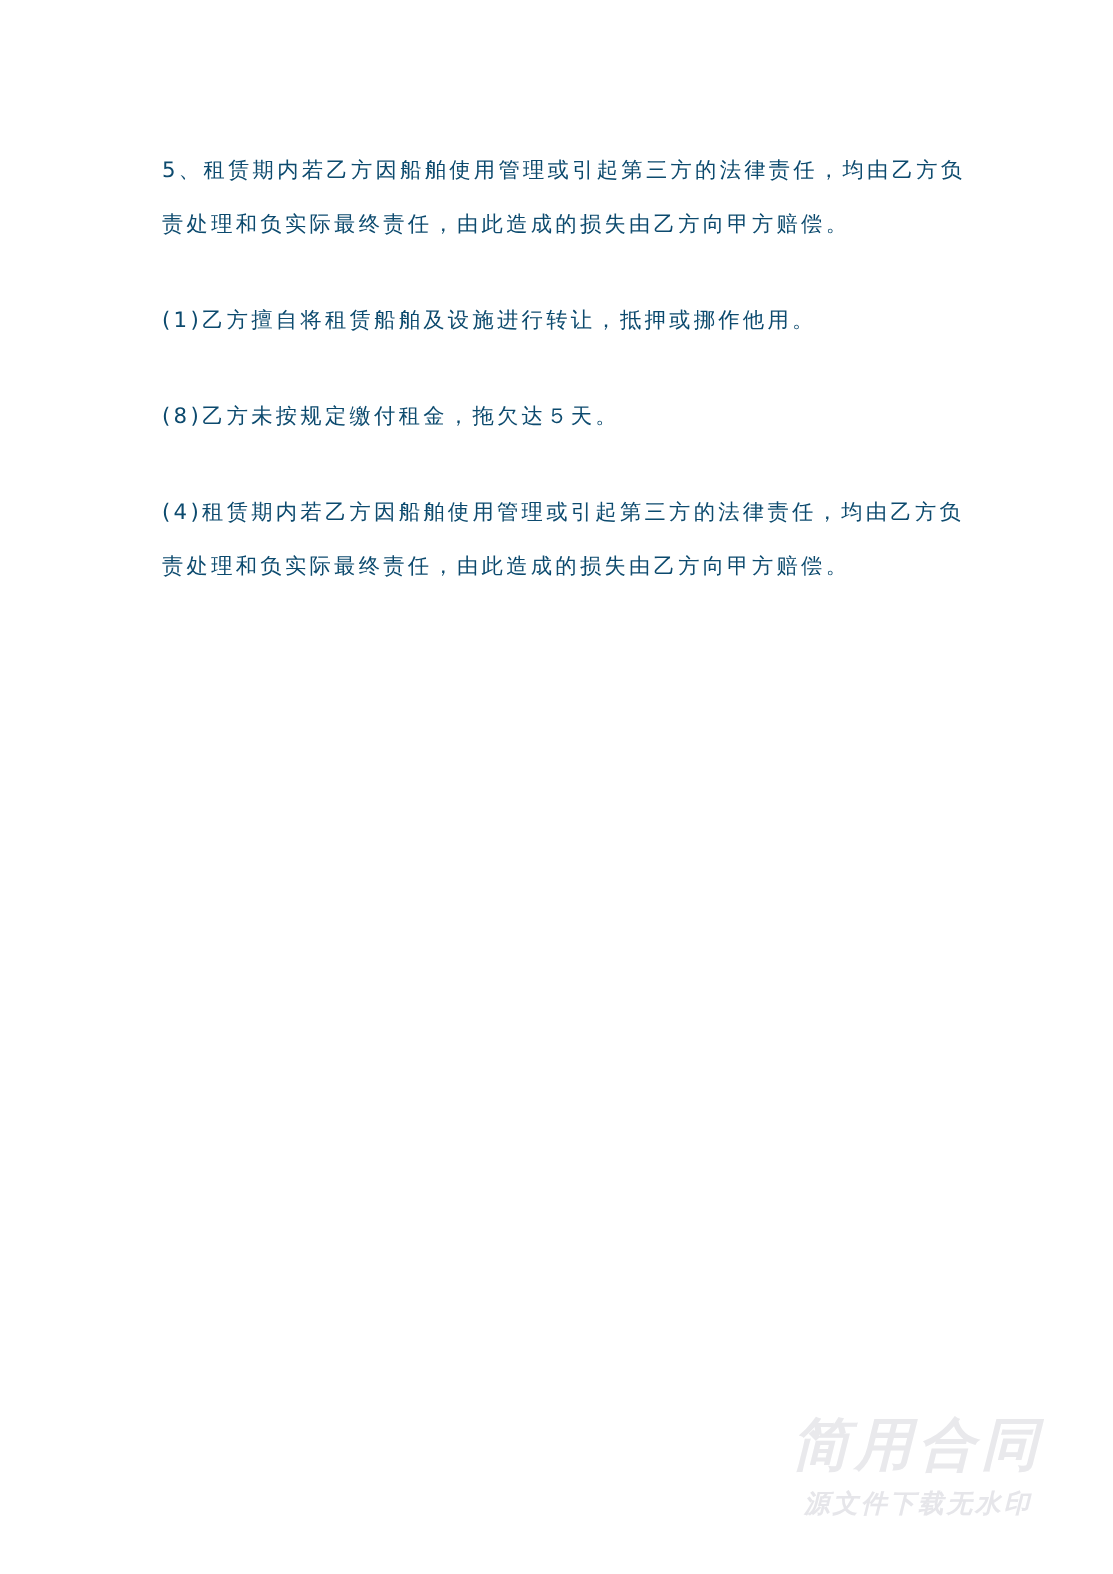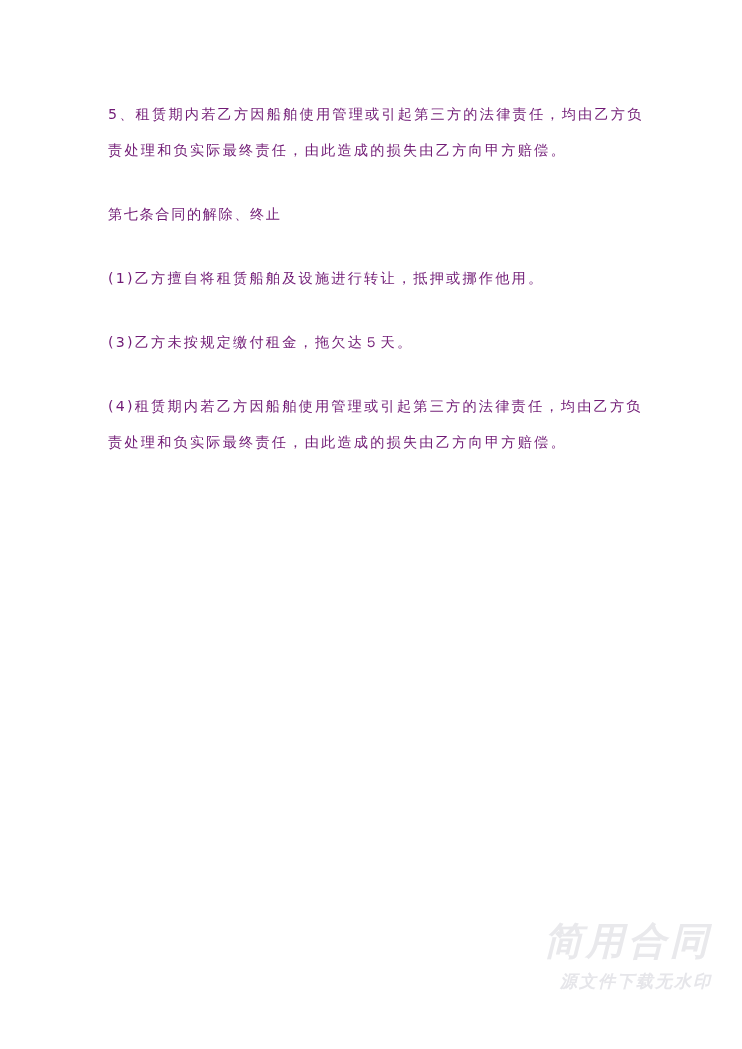--- a/index.html
+++ b/index.html
@@ -24,33 +24,33 @@
     .content {
       position: absolute;
       left: 108px;
       top: 96px;
       width: 540px;
     }
     .para {
       margin: 0 0 28px 0;
       font-size: 14.2px;
       line-height: 36px;
-      color: #701a75;
+      color: #0c4a6e;
       letter-spacing: 2.2px;
       word-break: break-all;
     }
     .para.heading {
       letter-spacing: 1.6px;
     }
     .watermark {
       position: absolute;
       left: 512px;
-      top: 918px;
+      top: 940px;
       width: 200px;
-      text-align: right;
+      text-align: center;
       user-select: none;
     }
     .wm-main {
       font-family: "DejaVu Sans", sans-serif;
       font-weight: bold;
       font-style: italic;
       font-size: 38px;
       letter-spacing: 4px;
       color: #e9e9ec;
       line-height: 46px;
@@ -65,23 +65,22 @@
       margin-top: 6px;
       line-height: 22px;
     }
   </style>
 </head>
 <body>
 
 <div class="page">
   <div class="content">
     <p class="para">5、租赁期内若乙方因船舶使用管理或引起第三方的法律责任，均由乙方负责处理和负实际最终责任，由此造成的损失由乙方向甲方赔偿。</p>
-    <p class="para heading">第七条合同的解除、终止</p>
     <p class="para">(1)乙方擅自将租赁船舶及设施进行转让，抵押或挪作他用。</p>
-    <p class="para">(3)乙方未按规定缴付租金，拖欠达５天。</p>
+    <p class="para">(8)乙方未按规定缴付租金，拖欠达５天。</p>
     <p class="para">(4)租赁期内若乙方因船舶使用管理或引起第三方的法律责任，均由乙方负责处理和负实际最终责任，由此造成的损失由乙方向甲方赔偿。</p>
   </div>
 
   <div class="watermark">
     <div class="wm-main">简用合同</div>
     <div class="wm-sub">源文件下载无水印</div>
   </div>
 </div>
 
 </body></html>

